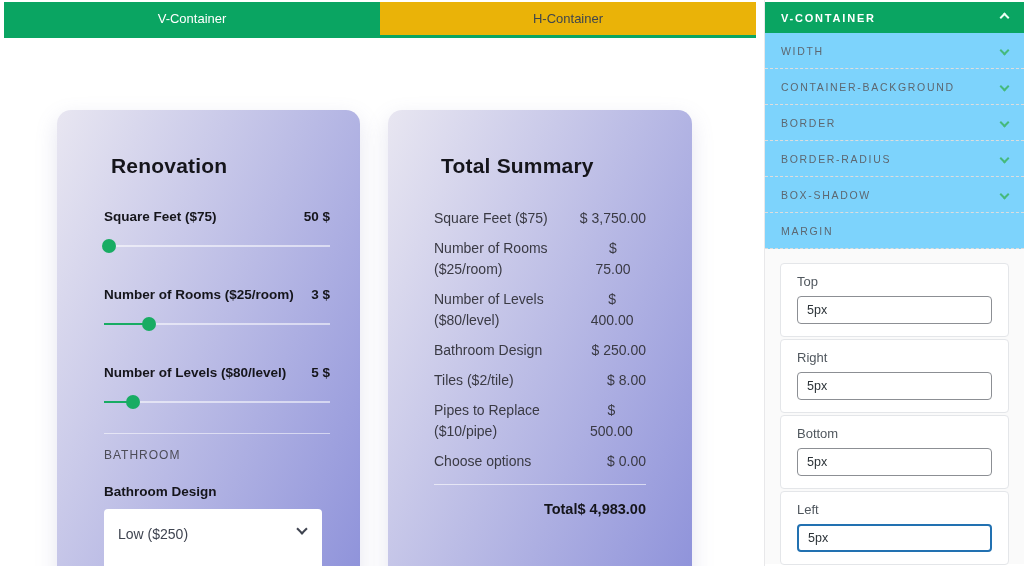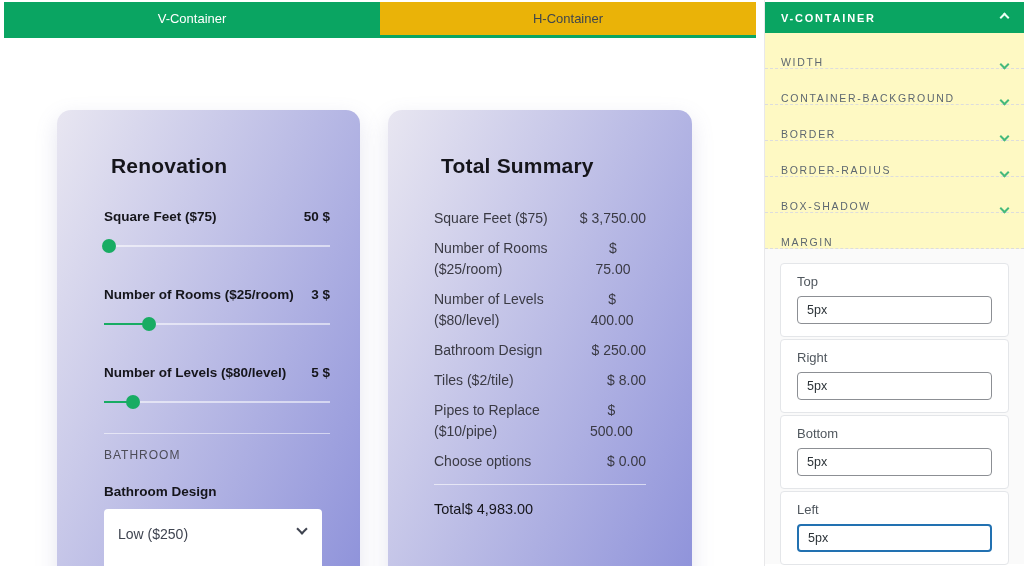--- a/index.html
+++ b/index.html
@@ -38,27 +38,27 @@
   .field-label{margin-top:22px;font-size:13.5px;font-weight:bold;color:#15151b;}
   .select{margin-top:10px;width:218px;height:64px;background:#fff;border-radius:4px;display:flex;align-items:center;justify-content:space-between;padding:0 16px 14px 14px;font-size:14px;color:#3f4450;cursor:pointer;}
   .select .chev{margin-top:-10px;}
 
   
   .srow{display:flex;justify-content:space-between;align-items:flex-start;margin-bottom:9px;font-size:14px;color:#3a3a44;line-height:21px;}
   .slabel{max-width:160px;}
   .sval{width:84px;text-align:right;}
   .sval.center{text-align:center;}
   .hr2{border:none;border-top:1px solid rgba(255,255,255,.6);margin:12px 0 0;}
-  .trow{display:flex;justify-content:flex-start;margin-top:16px;font-size:14.5px;font-weight:normal;color:#15151b;}
+  .trow{display:flex;justify-content:flex-end;margin-top:16px;font-size:14.5px;font-weight:bold;color:#15151b;}
   .trow .tval{text-align:right;}
 
   
   .sidebar{position:absolute;left:764px;top:0;width:260px;height:566px;background:#fff;border-left:1px solid #e8e8ea;}
   .sb-header{margin-top:2px;height:31px;background:var(--green);color:#fff;display:flex;align-items:center;justify-content:space-between;padding:0 16px;font-size:11px;font-weight:bold;letter-spacing:1.8px;cursor:pointer;}
-  .sb-row{height:36px;display:flex;align-items:flex-end;justify-content:space-between;padding:0 16px;font-size:10.5px;font-weight:500;letter-spacing:1.7px;color:#5d6770;border-bottom:1px dashed #ddd;background:#fef9c3;cursor:pointer;}
+  .sb-row{height:36px;display:flex;align-items:center;justify-content:space-between;padding:0 16px;font-size:10.5px;font-weight:500;letter-spacing:1.7px;color:#5d6770;border-bottom:1px dashed #ddd;background:#7dd3fc;cursor:pointer;}
   .margin-panel{background:#fafafa;height:315px;padding:14px 15px 0;}
   .mg{background:#fff;border:1px solid #e4e6e9;border-radius:4px;padding:10px 16px 12px;margin-bottom:2px;}
   .mg .mg-label{font-size:13px;color:#50575e;margin-bottom:7px;}
   .mg input{display:block;width:100%;height:28px;border:1px solid #8c8f94;border-radius:4px;padding:0 9px;font-size:12.5px;color:#2c3338;background:#fff;outline:none;font-family:inherit;}
   .mg input.focused{border:2px solid var(--focus-blue);}
 
   
   .chev{display:inline-block;width:7px;height:7px;border-right:2px solid #45b97c;border-bottom:2px solid #45b97c;transform:rotate(45deg);}
   .chev.up{transform:rotate(225deg);border-color:#eafff3;}
   .chev.dark{width:8px;height:8px;border-width:2px;border-color:#3f4450;}

